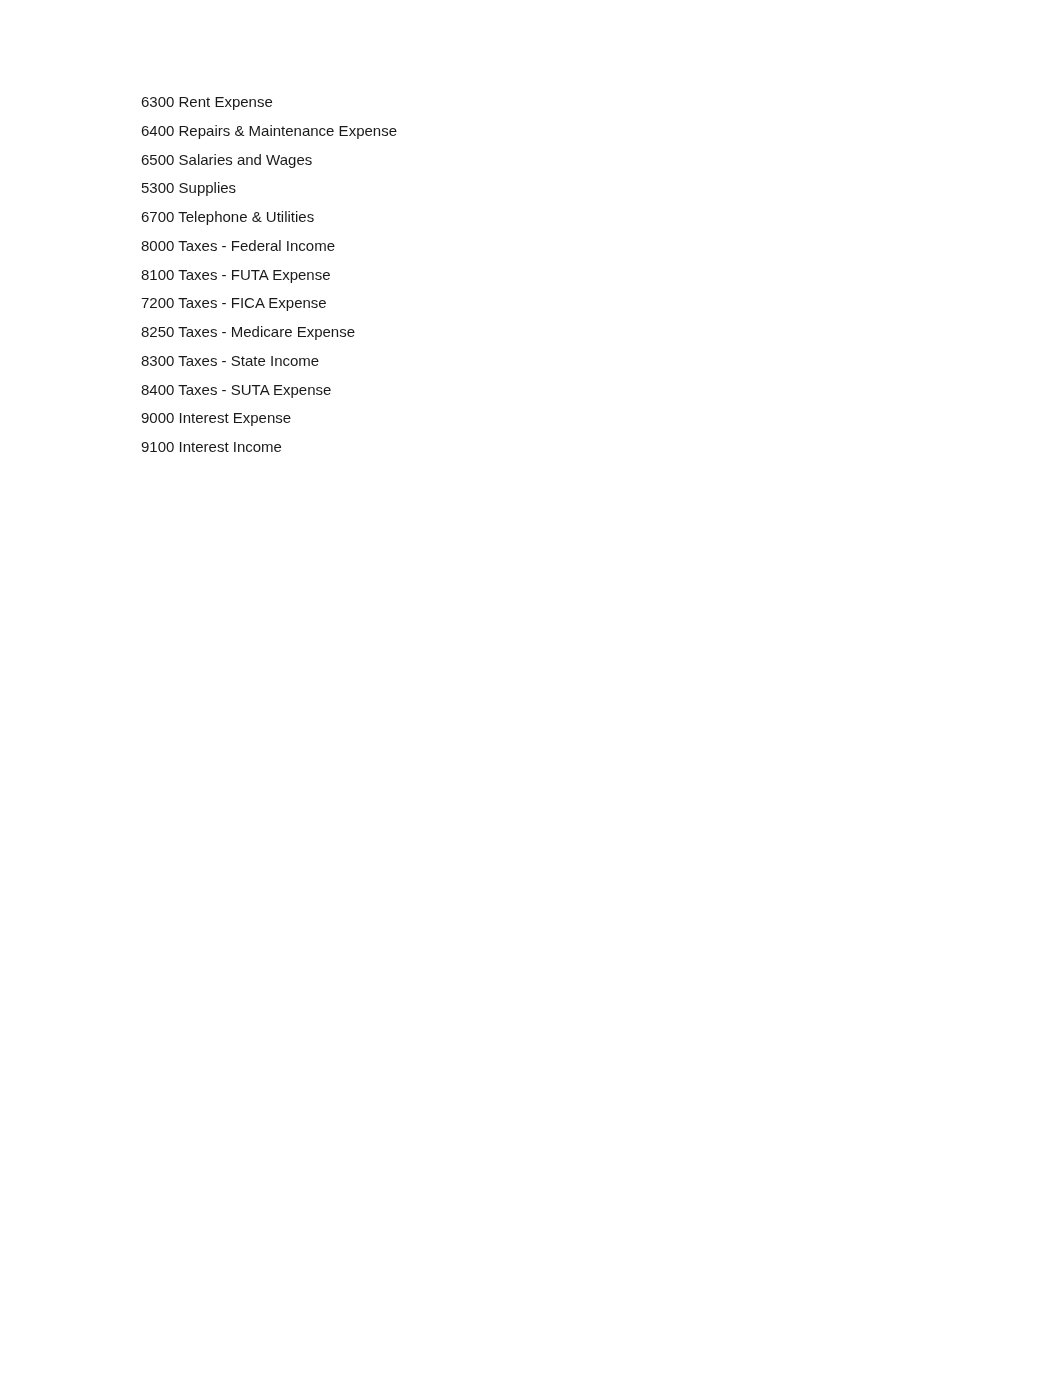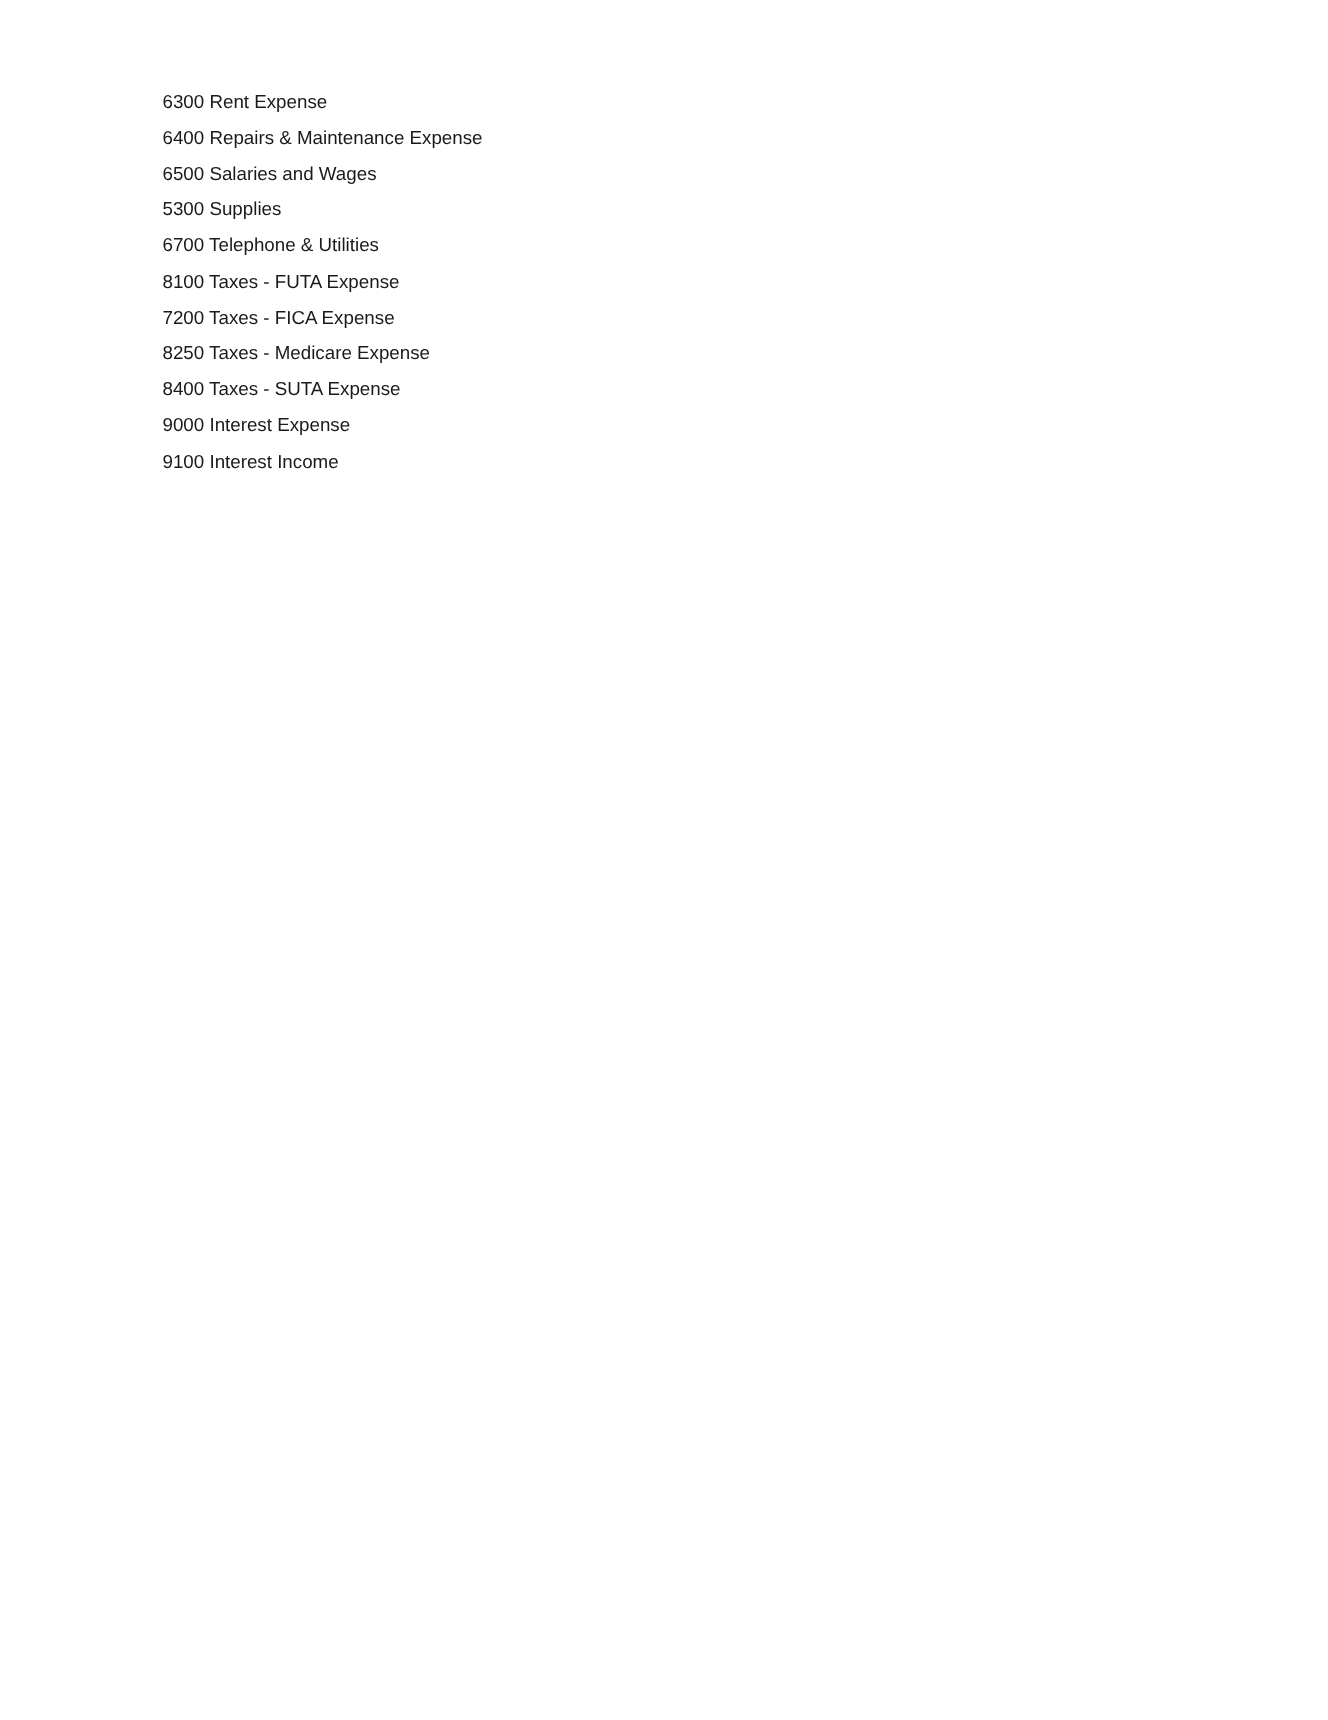--- a/index.html
+++ b/index.html
@@ -11,37 +11,40 @@
     body {
       background-color: #ffffff;
       font-family: Arial, sans-serif;
       font-size: 15px;
       color: #1a1a1a;
       width: 1062px;
       min-height: 1376px;
     }
 
     .list-container {
-      padding-top: 68px;
+      padding-top: 88px;
       padding-left: 130px;
+      margin-left: 11px;
     }
 
     .list-item {
       line-height: 1.65;
       padding: 2px 0;
     }
   </style>
 </head>
 <body>
 
 <div class="list-container">
 <div class="list-item">6300 Rent Expense</div>
     <div class="list-item">6400 Repairs &amp; Maintenance Expense</div>
     <div class="list-item">6500 Salaries and Wages</div>
     <div class="list-item">5300 Supplies</div>
     <div class="list-item">6700 Telephone &amp; Utilities</div>
+    <div class="list-item">8000 Taxes - Federal Income</div>
     <div class="list-item">8100 Taxes - FUTA Expense</div>
     <div class="list-item">7200 Taxes - FICA Expense</div>
     <div class="list-item">8250 Taxes - Medicare Expense</div>
+    <div class="list-item">8300 Taxes - State Income</div>
     <div class="list-item">8400 Taxes - SUTA Expense</div>
     <div class="list-item">9000 Interest Expense</div>
     <div class="list-item">9100 Interest Income</div>
   </div>
 
 </body></html>

